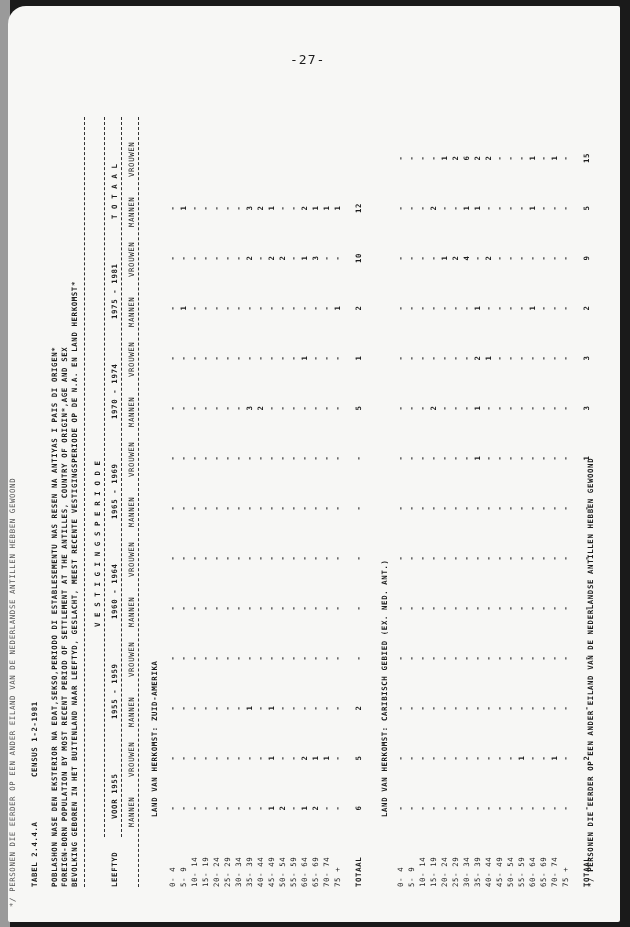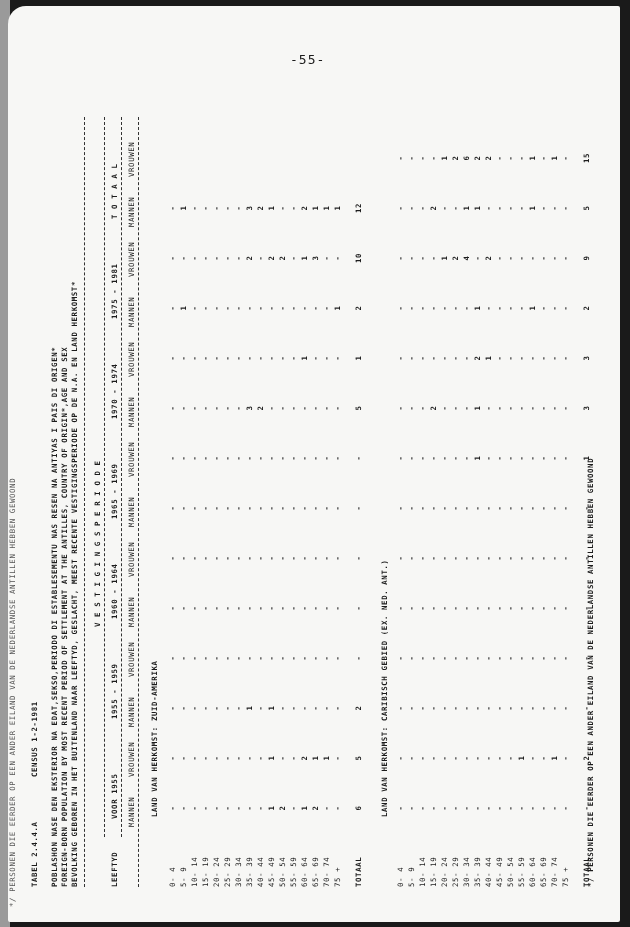--- a/index.html
+++ b/index.html
@@ -14,21 +14,21 @@
   .hdr{font-weight:bold;}
   .dash{border-top:1px dashed #333;position:absolute;}
   .cell{position:absolute;width:14px;text-align:center;font-weight:bold;}
   .agelab{position:absolute;white-space:pre;}
 </style>
 </head>
 <body>
 
 <div class="leftstrip"></div>
 <div class="sheet"></div>
-<div class="page-number">-55-</div>
+<div class="page-number">-27-</div>
 
 <div class="rot">
   <div class="inner" id="inner">
     <div class="line" style="left:20px;top:8px;color:#555;">*/ PERSONEN DIE EERDER OP EEN ANDER EILAND VAN DE NEDERLANDSE ANTILLEN HEBBEN GEWOOND</div>
 
     <div class="line hdr" style="left:40px;top:30px;">TABEL 2.4.4.A</div>
     <div class="line hdr" style="left:150px;top:30px;">CENSUS 1-2-1981</div>
 
     <div class="line hdr" style="left:40px;top:50px;">POBLASHON NASE DEN EKSTERIOR NA EDAT,SEKSO,PERIODO DI ESTABLESEMENTU NAS RESEN NA ANTIYAS I PAIS DI ORIGEN*</div>
     <div class="line hdr" style="left:40px;top:60px;">FOREIGN-BORN POPULATION BY MOST RECENT PERIOD OF SETTLEMENT AT THE ANTILLES, COUNTRY OF ORIGIN*,AGE AND SEX</div>

